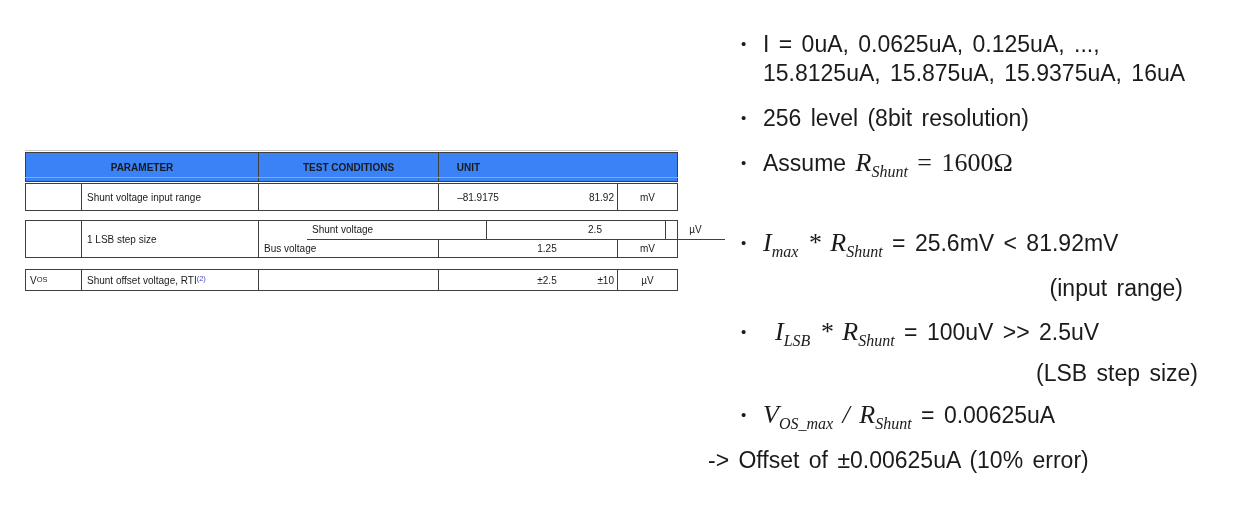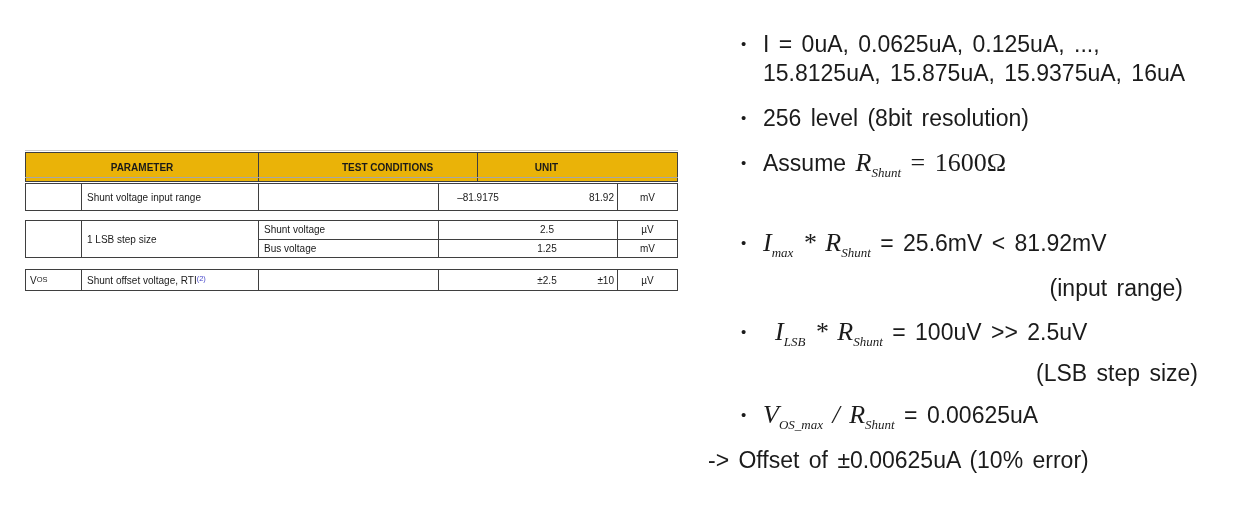--- a/index.html
+++ b/index.html
@@ -8,53 +8,53 @@
     overflow:hidden; font-family:"Liberation Sans", sans-serif; color:#1c1c1c;
   }
   .page { position:absolute; inset:0; }
 
   
   .datasheet { position:absolute; left:25px; top:150px; width:653px; height:145px;
                font-size:10px; color:#1a1a1a; }
   .top-sliver { position:absolute; left:0; top:0; width:653px; height:1px; background:#cccccc; }
   .strip { position:absolute; left:0; width:653px; border:1px solid #3f3f3f;
            box-sizing:border-box; display:flex; background:#ffffff; }
-  .strip-header { top:2px;  height:30px; background:#eab308; font-weight:bold;gap:39px; }
+  .strip-header { top:2px;  height:30px; background:#3b82f6; font-weight:bold; }
   .hairline     { position:absolute; top:27px; left:0; width:653px; height:1px; background:#a6a6a6; }
   .strip-range  { top:33px;  height:28px; }
   .strip-lsb    { top:70px;  height:38px; }
   .strip-vos    { top:119px; height:22px; }
 
   .cell { height:100%; display:flex; align-items:center; box-sizing:border-box;
           border-right:1px solid #3f3f3f; overflow:hidden; }
   .c-sym   { flex:0 0 56px;  padding-left:4px; }
   .c-param { flex:0 0 177px; padding-left:5px; }
   .c-test  { flex:0 0 180px; padding-left:5px; }
   .c-mtm   { flex:0 0 179px; padding:0; }
   .c-unit  { flex:0 0 59px;  justify-content:center; padding-left:0; border-right:none; }
   .h-param { flex:0 0 233px; justify-content:center; padding-left:0; }
   .h-test  { flex:0 0 180px; justify-content:center; padding-left:0; }
   .sub-min { flex:0 0 78px; text-align:center; }
   .sub-typ { flex:0 0 60px; text-align:center; }
   .sub-max { flex:0 0 40px; text-align:right; padding-right:3px; box-sizing:border-box; }
 
   .lsb-right { flex:1 1 auto; display:flex; flex-direction:column; }
   .lsb-row   { flex:1 1 auto; display:flex; }
-  .lsb-row.first { border-bottom:1px solid #3f3f3f; }
+  .lsb-row.first { border-bottom:1px solid #3f3f3f;margin-left:48px; }
 
   .c-sym sub { font-size:7.5px; line-height:0; }
   .fnote { color:#4545c9; font-size:7.5px; vertical-align:super; line-height:0;
            position:relative; top:-1px; cursor:pointer; }
 
   
   .note { position:absolute; font-size:23px; line-height:30px; white-space:nowrap;
           word-spacing:3px; color:#1b1b1b; }
   .note .dot { position:absolute; left:-22px; font-size:15px; }
   .math  { font-family:"Liberation Serif", serif; font-style:italic; font-size:26px; }
-  .math sub { font-size:13px; line-height:0; letter-spacing:0; }
+  .math sub { font-size:16px; line-height:0; letter-spacing:0; }
   .mathup { font-family:"Liberation Serif", serif; font-style:normal; font-size:26px; }
   .n1  { left:763px; top:29px; }
   .n2  { left:763px; top:58px; }
   .n3  { left:763px; top:103px; }
   .n4  { left:763px; top:146px; line-height:34px; }
   .n5  { left:763px; top:226px; line-height:34px; }
   .n6  { right:75px; top:273px; }
   .n7  { left:775px; top:315px; line-height:34px; }
   .n7 .dot { left:-34px; }
   .n8  { right:60px; top:358px; }

